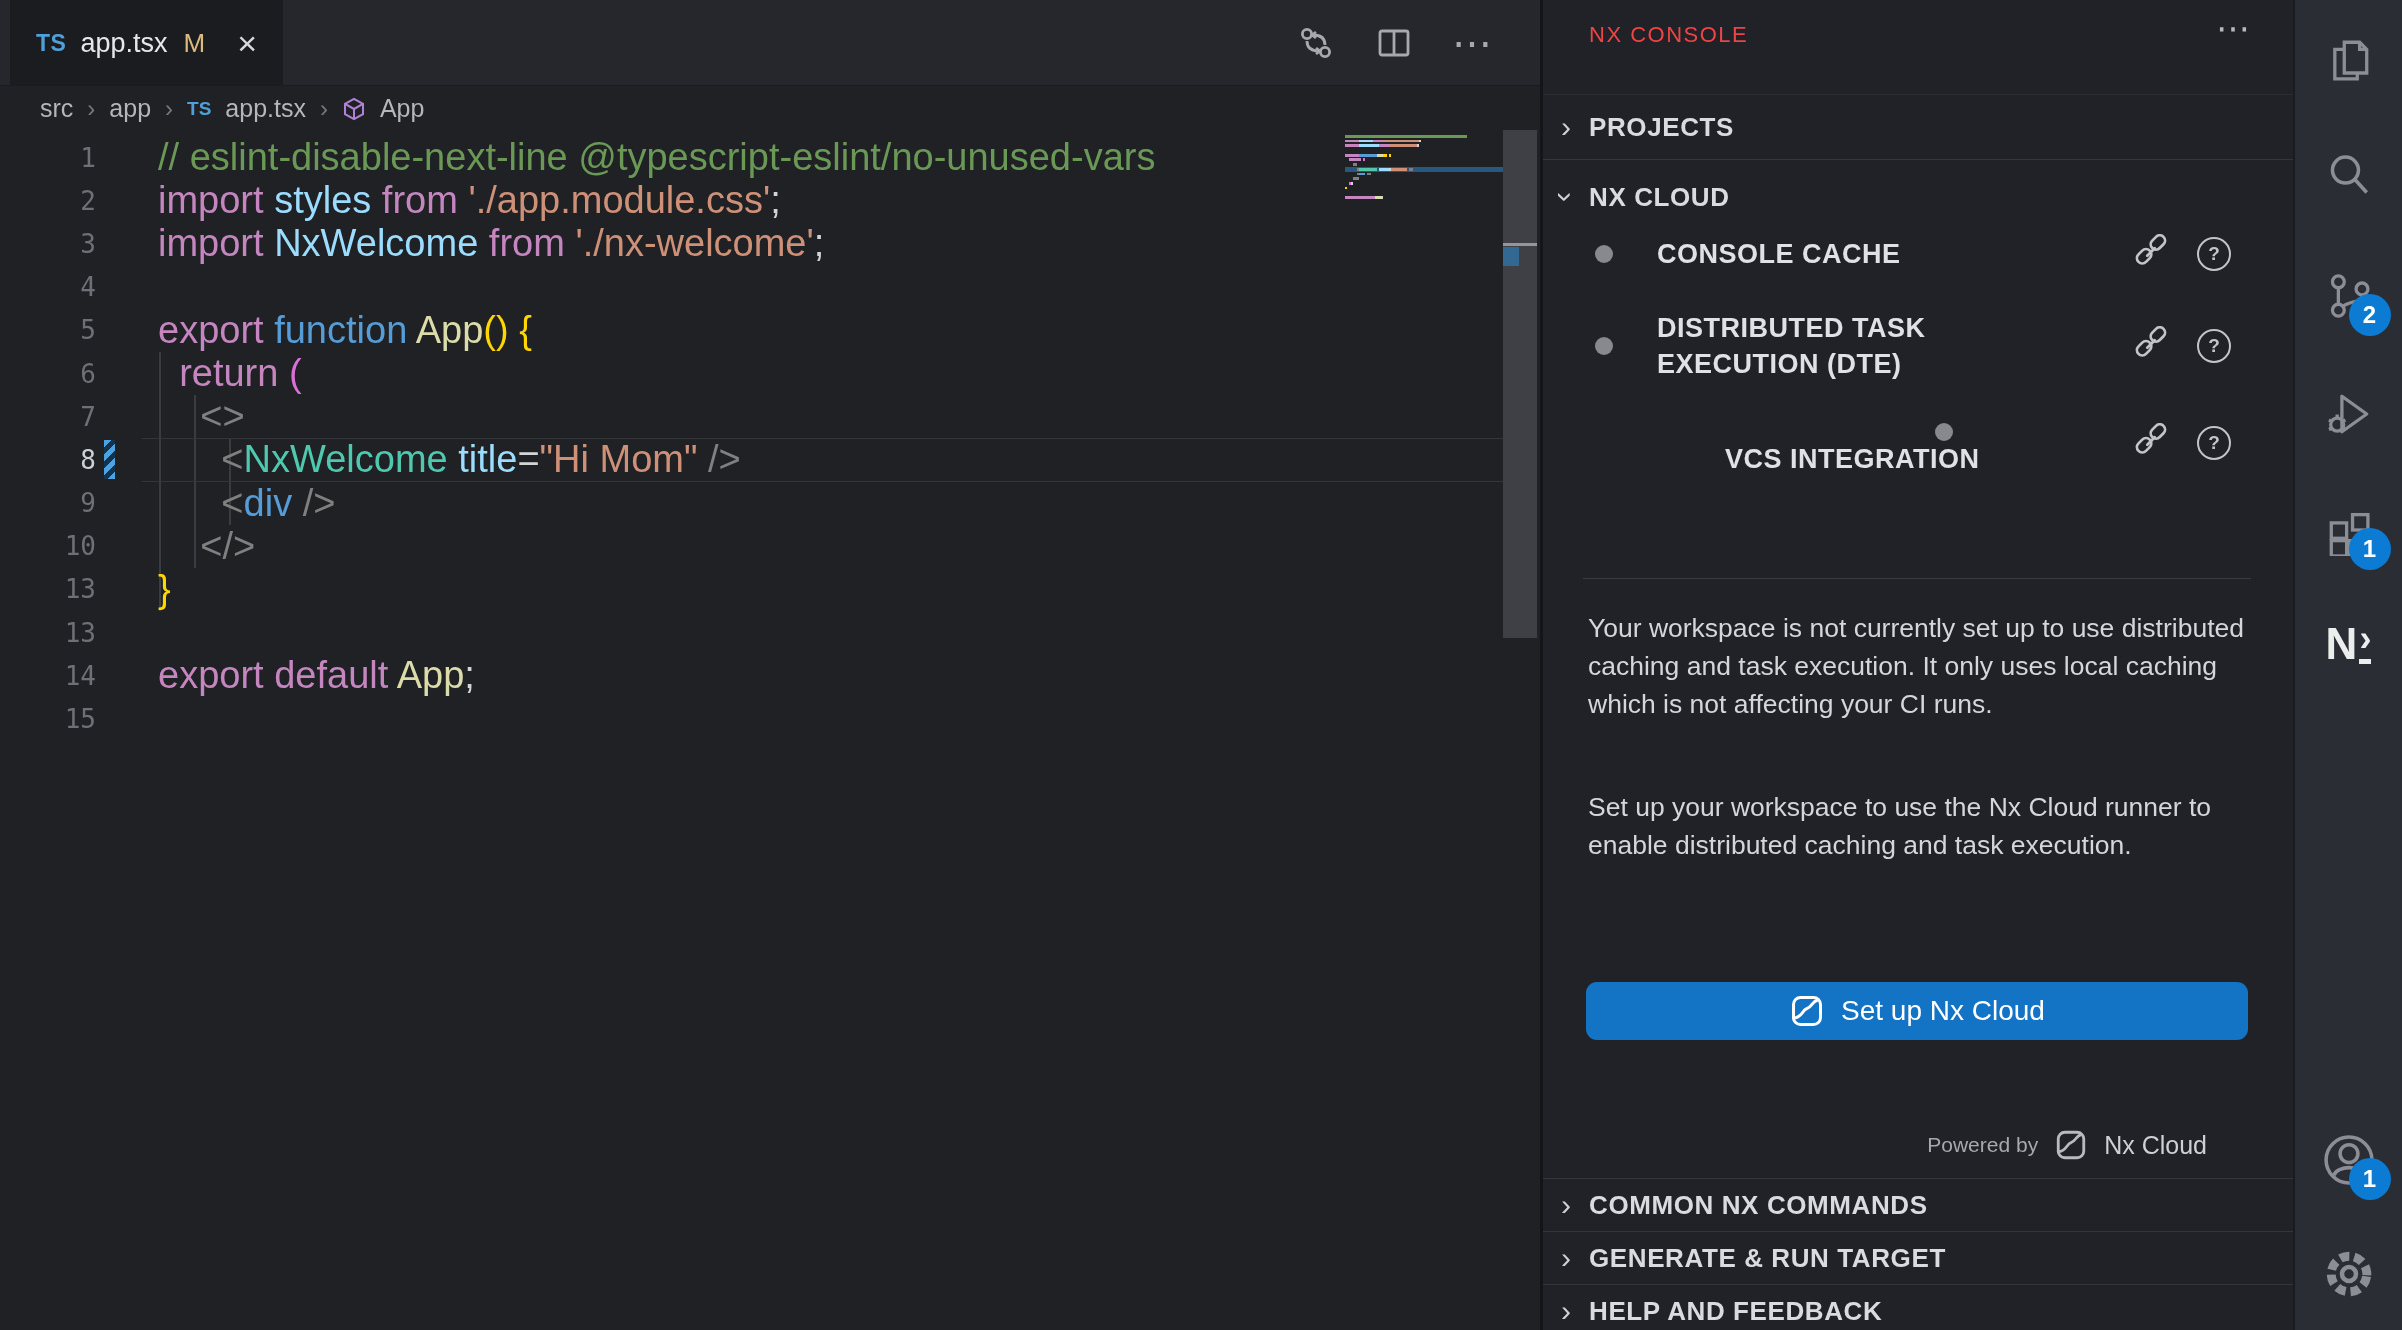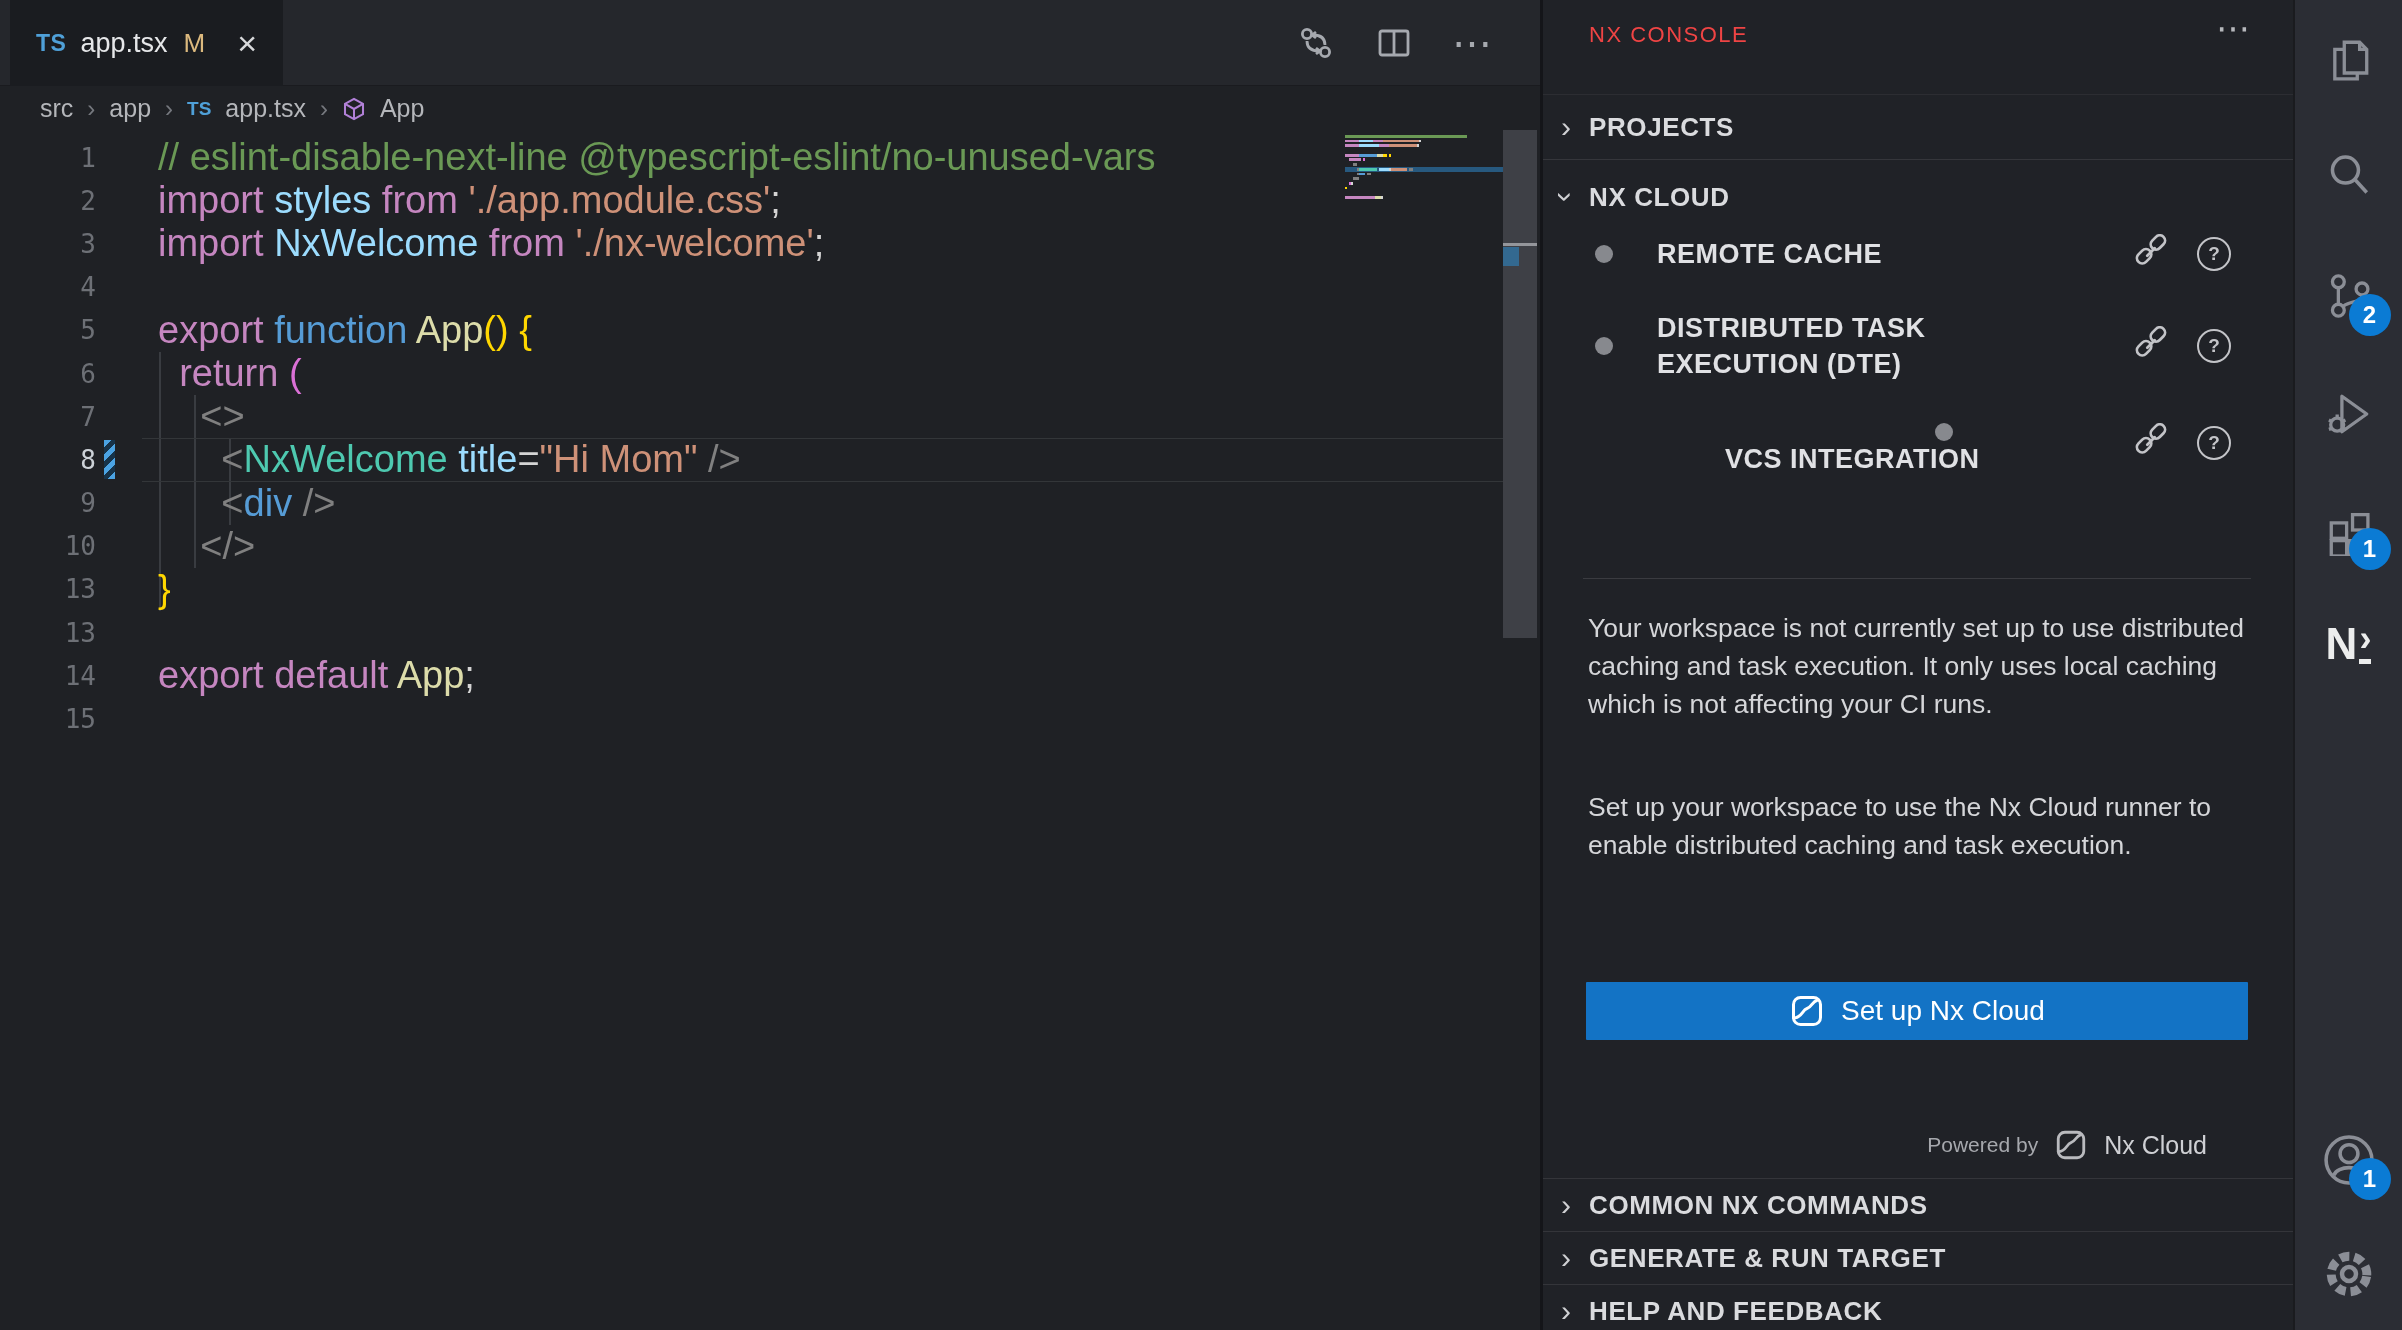--- a/index.html
+++ b/index.html
@@ -75,21 +75,21 @@
                 letter-spacing:0.5px; line-height:36px; }
   .feat-icons { position:absolute; right:62px; display:flex; gap:28px; align-items:center; }
   .qmark { width:34px; height:34px; border:2.6px solid #c3c4c8; border-radius:50%;
            color:#c3c4c8; font-size:19px; font-weight:bold; display:flex; align-items:center; justify-content:center; }
 
   .panel-divider { position:absolute; left:40px; right:42px; top:578px; height:1px; background:#3a3b40; }
   .panel-para { position:absolute; left:45px; width:665px; color:#d5d6d9; font-size:26.5px; line-height:38px; }
   #para1 { top:609px; } #para2 { top:788px; }
 
   .setup-btn { position:absolute; left:43px; top:982px; width:662px; height:58px;
-               background:#1373c5; border:none; border-radius:1px; color:#ffffff;
+               background:#1373c5; border:none; border-radius:11px; color:#ffffff;
                font-size:28px; font-family:"Liberation Sans", sans-serif;
                display:flex; align-items:center; justify-content:center; gap:16px; cursor:pointer; }
   .powered { position:absolute; right:86px; top:1120px; height:50px; display:flex; align-items:center; gap:16px; }
   .powered-prefix { color:#a6a8ad; font-size:21px; }
   .powered-brand { color:#cfd0d4; font-size:25px; }
 
   .bottom-secs { position:absolute; left:0; top:1178px; width:100%; }
   .bottom-row { height:53px; border-top:1px solid #34353a; display:flex; align-items:center; cursor:pointer; }
   .bottom-row .sec-label { font-size:26px; }
 
@@ -261,21 +261,21 @@
     </div>
 
     <div class="sec-head" id="sec-nxcloud">
       <span class="sec-chevron open">›</span>
       <span class="sec-label">NX CLOUD</span>
     </div>
 
     <div id="features">
         <div class="feature-row" style="top: 222px; height: 64px;">
           <span class="feat-dot"></span>
-          <span class="feat-label">REMOTE CACHE</span>
+          <span class="feat-label">CONSOLE CACHE</span>
           <span class="feat-icons">
             <span><svg width="36" height="36" viewBox="0 0 34 34" fill="none" stroke="#c3c4c8" stroke-width="2.6" stroke-linecap="round">
                 <rect x="3" y="16" width="15" height="10" rx="5" transform="rotate(-45 10.5 21)"></rect>
                 <rect x="16" y="3" width="15" height="10" rx="5" transform="rotate(-45 23.5 8)"></rect>
                 <path d="M13.5 20.5 l7-7"></path>
               </svg></span>
             <span class="qmark">?</span>
           </span>
         </div>
         <div class="feature-row" style="top: 303px; height: 86px;">

